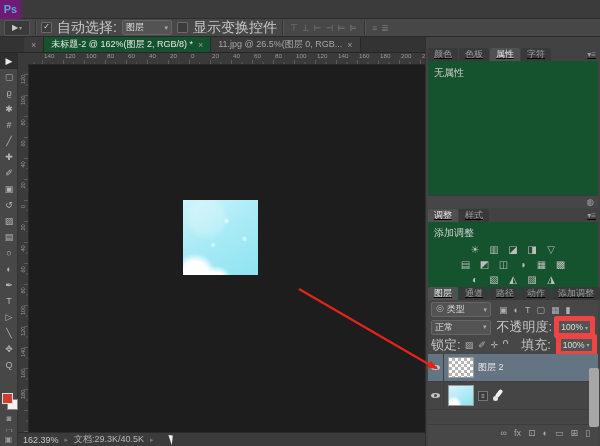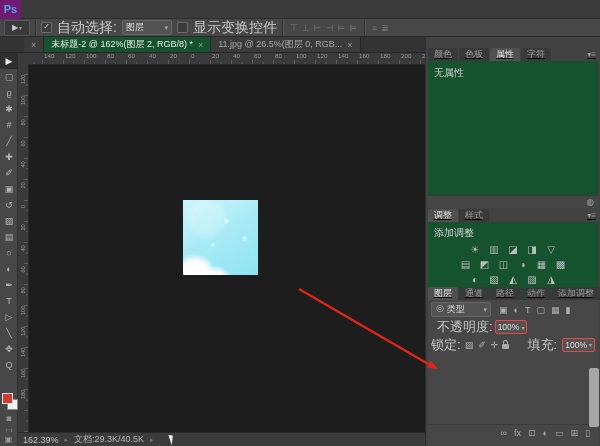--- a/index.html
+++ b/index.html
@@ -89,21 +89,21 @@
   .add-adj{font-size:10px;color:#cfcfcf;padding:4px 6px 2px;}
   .adj-row{display:flex;justify-content:center;gap:6px;height:15px;align-items:center;}
   .adj-ico{font-size:10px;color:#bdbdbd;width:13px;text-align:center;line-height:13px;}
   #p3-tabs{top:250px;} #p3-body{top:263px;height:146px;background:#474747;}
   .lrow{position:absolute;left:0;right:0;display:flex;align-items:center;}
   #filter-row{top:2px;height:15px;padding:0 3px;gap:3px;}
   .mini-ico{font-size:9px;color:#b0b0b0;padding:0 1px;}
   #blend-row{top:19px;height:16px;padding:0 3px;}
   #lock-row{top:37px;height:15px;padding:0 3px;gap:3px;}
   .plabel{font-size:13px;color:#c5c5c5;white-space:nowrap;}
-  .valbox{display:inline-flex;align-items:center;background:#535353;border:1px solid #ef4444;border-radius:2px;
+  .valbox{display:inline-flex;align-items:center;background:#535353;border:5px solid #ef4444;border-radius:2px;
           color:#ddd;font-size:8.5px;padding:0 2px;height:12px;margin-left:2px;}
   .valbox .arr{color:#aaa;font-size:6px;margin-left:2px;}
   .lock{width:7px;height:5px;background:#aaa;position:relative;border-radius:1px;margin-top:3px;}
   .lock:before{content:"";position:absolute;top:-4px;left:1px;width:3px;height:3px;
                border:1px solid #aaa;border-bottom:none;border-radius:3px 3px 0 0;}
   #layers-list{position:absolute;left:0;right:0;top:54px;height:68px;background:#454545;}
   .layer-row{height:27px;display:flex;align-items:center;gap:4px;border-bottom:1px solid #3e3e3e;}
   .layer-row.selected{background:#64748312;background:#647483;}
   .eye-cell{width:15px;display:flex;justify-content:center;border-right:1px solid #3e3e3e;height:100%;
             align-items:center;}
@@ -336,40 +336,61 @@
       <span id="filter-icons" style="display:flex;gap:4px;margin-left:4px;">
           <span class="mini-ico">▣</span>
           <span class="mini-ico">◐</span>
           <span class="mini-ico">T</span>
           <span class="mini-ico">▢</span>
           <span class="mini-ico">▦</span>
           <span class="mini-ico">▮</span>
         </span>
     </div>
     <div id="blend-row" class="lrow">
+      <span class="dd" style="width:68px;">
+        <span>正常</span>
+          <span class="arr">▾</span>
+      </span>
       <span class="plabel" style="margin-left:6px;">不透明度:</span>
       <span class="valbox">
         <span>100%</span>
           <span class="arr">▾</span>
       </span>
     </div>
     <div id="lock-row" class="lrow">
       <span class="plabel">锁定:</span>
       <span id="lock-icons" style="display:flex;gap:3px;">
           <span class="mini-ico">▨</span>
           <span class="mini-ico">✐</span>
           <span class="mini-ico">✛</span>
         </span>
       <span class="lock"></span>
       <span class="plabel" style="margin-left:16px;">填充:</span>
       <span class="valbox">
         <span>100%</span>
           <span class="arr">▾</span>
       </span>
     </div>
+    <div id="layers-list">
+        <div class="layer-row selected">
+          <div class="eye-cell">
+            <span class="eye"></span>
+          </div>
+          <div class="thumb checker"></div>
+          <span class="layer-name">图层 2</span>
+        </div>
+        <div class="layer-row">
+          <div class="eye-cell">
+            <span class="eye"></span>
+          </div>
+          <div class="thumb image"></div>
+          <span class="badge">≡</span>
+          <span class="brush-blob"></span>
+        </div>
+      </div>
     <div id="layers-footer">
         <span class="foot-ico">∞</span>
         <span class="foot-ico">fx</span>
         <span class="foot-ico">⊡</span>
         <span class="foot-ico">◐</span>
         <span class="foot-ico">▭</span>
         <span class="foot-ico">⊞</span>
         <span class="foot-ico">▯</span>
       </div>
   </div>

